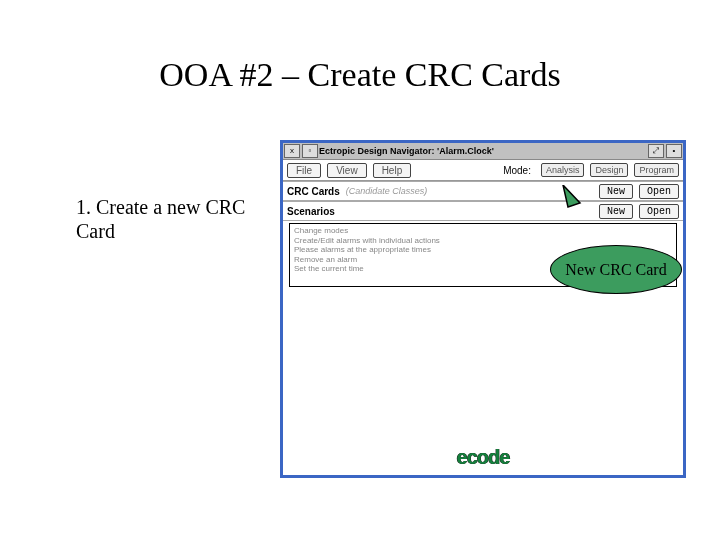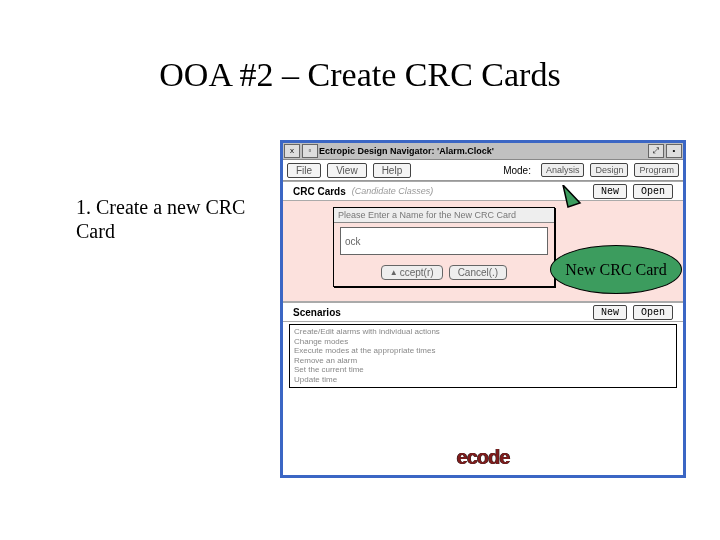--- a/index.html
+++ b/index.html
@@ -107,21 +107,21 @@
     color: #555;
   }
 
   
   .section-bar {
     height: 18px;
     display: flex;
     align-items: center;
     border-top: 1px solid #aaa;
     border-bottom: 1px solid #aaa;
-    padding: 0 10px;
+    padding: 0 4px;
     gap: 6px;
   }
   .section-name {
     font-weight: bold;
     font-size: 10px;
   }
   .section-hint {
     color: #999;
     font-size: 9px;
     font-style: italic;
@@ -214,21 +214,21 @@
     left: 0;
     right: 0;
     display: flex;
     justify-content: center;
   }
   .logo {
     font-family: Arial, sans-serif;
     font-weight: 900;
     font-size: 20px;
     letter-spacing: -1px;
-    color: #7f1d1d;
+    color: #15803d;
     text-shadow: 0.5px 0 #222, -0.5px 0 #222;
   }
 
   
   .callout {
     position: absolute;
     left: 550px;
     top: 245px;
   }
   .callout-bubble {
@@ -294,52 +294,34 @@
   </div>
 
   <div class="section-bar">
     <span class="section-name">CRC Cards</span>
     <span class="section-hint">(Candidate Classes)</span>
     <span class="section-spacer"></span>
     <div class="small-btn">New</div>
     <div class="small-btn">Open</div>
   </div>
 
-  <div class="crc-area">
-    <div class="dialog">
-      <div class="dialog-title">Please Enter a Name for the New CRC Card</div>
-      <div class="dialog-body">
-        <input type="text" class="dialog-input" value="ock" style="">
-      </div>
-      <div class="dialog-btns">
-        <div class="dlg-btn">
-          <span class="dlg-icon">▲</span>
-          <span>ccept(r)</span>
-        </div>
-        <div class="dlg-btn">
-          <span>Cancel(.)</span>
-        </div>
-      </div>
-    </div>
-  </div>
 
   <div class="section-bar">
     <span class="section-name">Scenarios</span>
     <span class="section-spacer"></span>
     <div class="small-btn">New</div>
     <div class="small-btn">Open</div>
   </div>
 
   <div class="scen-list">
+    <div>Change modes</div>
     <div>Create/Edit alarms with individual actions</div>
-    <div>Change modes</div>
-    <div>Execute modes at the appropriate times</div>
+    <div>Please alarms at the appropriate times</div>
     <div>Remove an alarm</div>
     <div>Set the current time</div>
-    <div>Update time</div>
   </div>
 
   <div class="logo-area">
     <div class="logo">ecode</div>
   </div>
 </div>
 
 <div class="callout">
   <div class="callout-tail">
     <svg viewBox="0 0 40 40">

